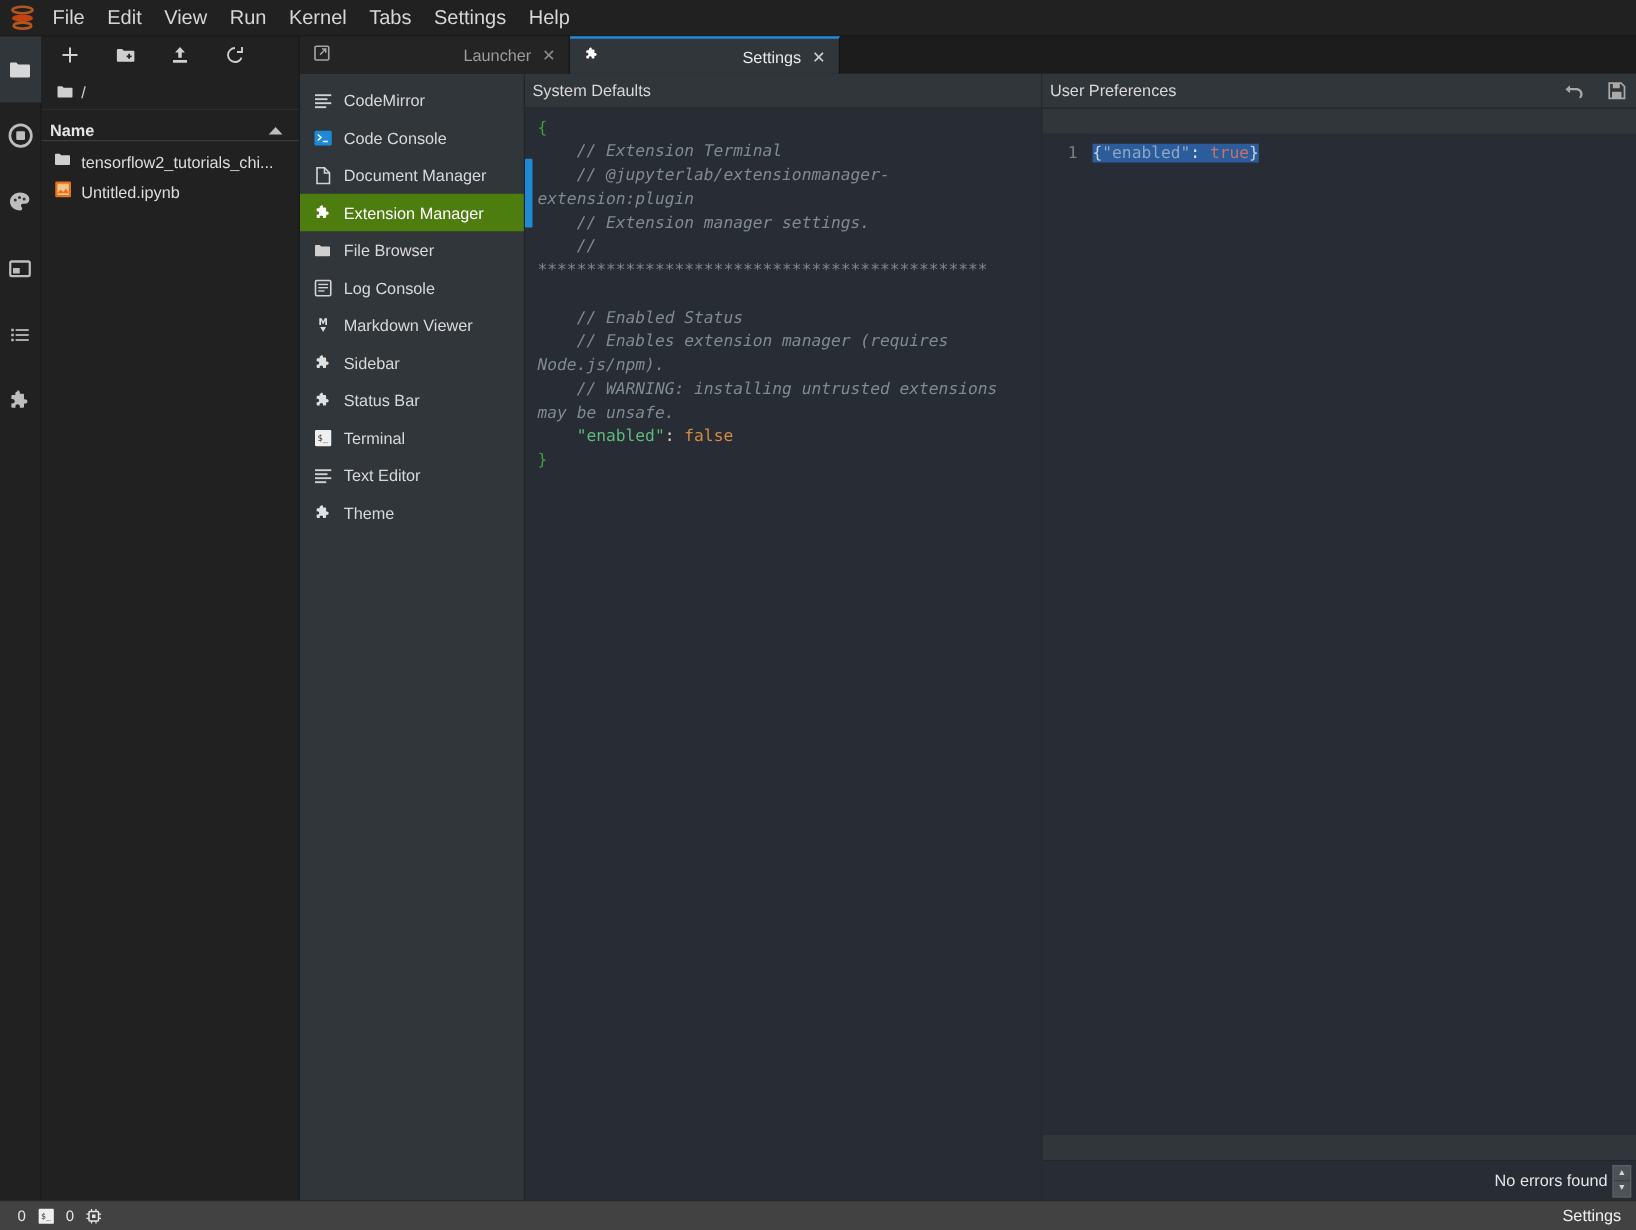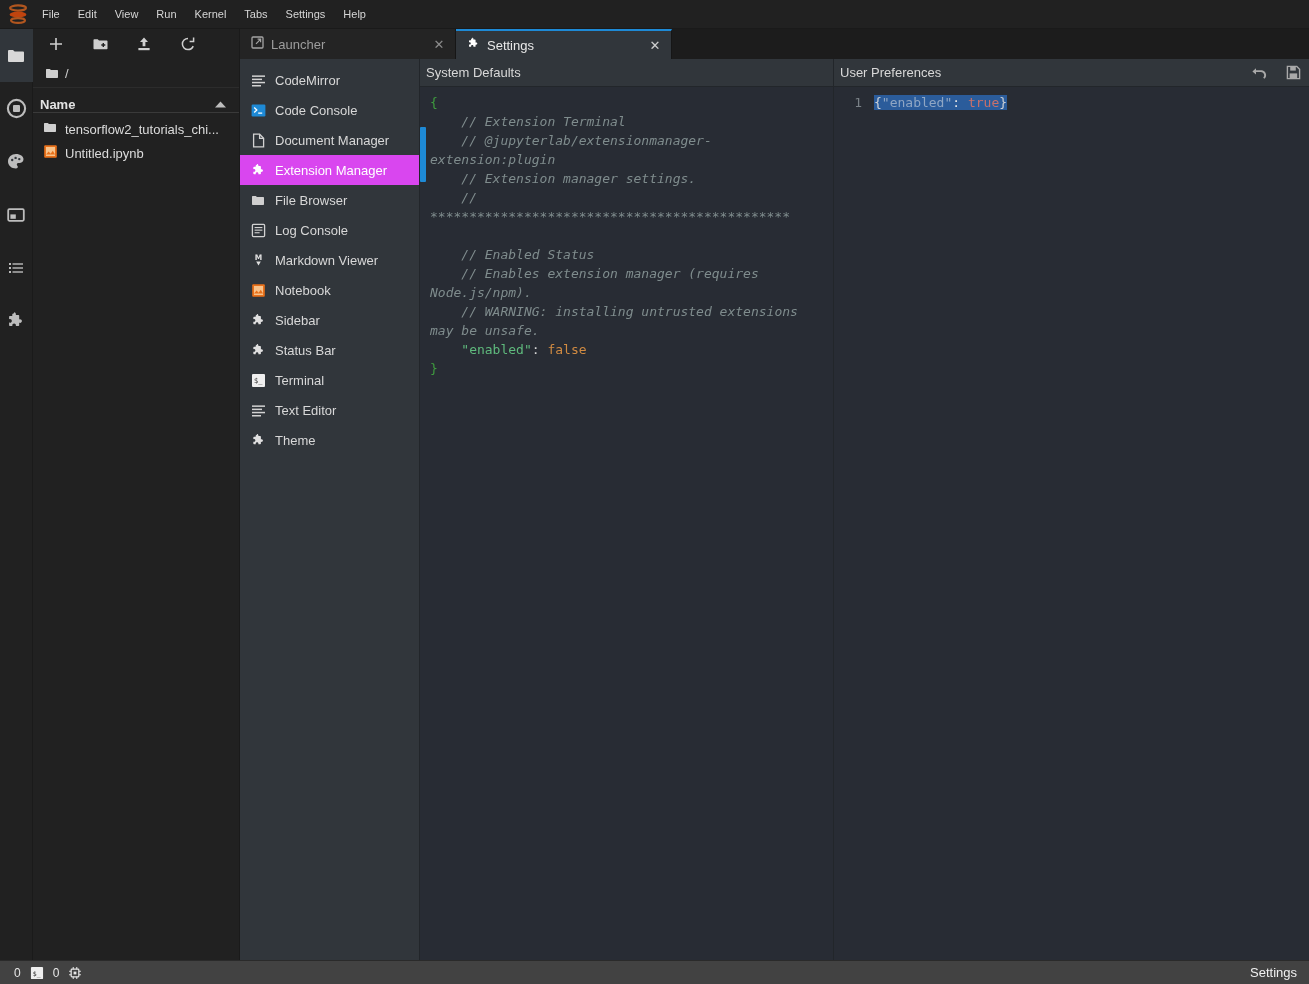--- a/index.html
+++ b/index.html
@@ -14,21 +14,21 @@
   #app { position: relative; width: 1309px; height: 984px; display: flex; flex-direction: column; }
 
   
   .menubar {
     height: 29px; background: #212121; display: flex; align-items: center;
     flex: 0 0 29px; border-bottom: 1px solid #1a1a1a;
   }
   .logo { width: 30px; height: 29px; display: flex; align-items: center; justify-content: center; margin-left: 3px; }
   .logo svg { display:block; }
   .menu-item {
-    padding: 0 9px; height: 29px; line-height: 29px; font-size: 11px;
+    padding: 0 9px; height: 29px; line-height: 29px; font-size: 16px;
     color: #d6d6d6; cursor: default; white-space: nowrap;
   }
 
   
   .bodyrow { flex: 1 1 auto; display: flex; min-height: 0; background: #111; }
 
   
   .activitybar {
     width: 33px; background: #212121; flex: 0 0 33px;
     display: flex; flex-direction: column; align-items: center;
@@ -55,21 +55,21 @@
     font-weight: bold; font-size: 13px; color: #e3e3e3;
   }
   .fb-list { flex: 1 1 auto; padding-top: 4px; }
   .fb-item { height: 24px; display: flex; align-items: center; gap: 7px; padding-left: 10px; font-size: 13px; color: #dcdcdc; cursor: pointer; overflow: hidden; white-space: nowrap; }
   .fb-item .nm { overflow: hidden; text-overflow: ellipsis; }
 
   
   .mainarea { flex: 1 1 auto; display: flex; flex-direction: column; min-width: 0; background: #111; }
 
   
-  .tabbar { height: 30px; display: flex; background: #1c1c1c; flex: 0 0 30px; align-items: flex-end; }
+  .tabbar { height: 30px; display: flex; background: #1c1c1c; flex: 0 0 30px; align-items: flex-end; text-align: right; }
   .tab {
     height: 30px; display: flex; align-items: center; gap: 7px;
     padding: 0 9px 0 11px; min-width: 216px; font-size: 13px;
     background: #242424; color: #9d9d9d; border-right: 1px solid #161616;
     cursor: pointer; position: relative;
   }
   .tab.active { background: #31363b; color: #e8e8e8; border-top: 2px solid #1e8ad6; height: 30px; }
   .tab .tablabel { flex: 1 1 auto; white-space: nowrap; overflow: hidden; text-overflow: ellipsis; }
   .tab .tabclose { width: 14px; height: 14px; display: flex; align-items: center; justify-content: center; opacity: .85; }
 
@@ -78,21 +78,21 @@
 
   
   .pluginlist {
     width: 180px; flex: 0 0 180px; background: #31363b; padding-top: 6px;
     border-right: 1px solid #22262a;
   }
   .plugin-item {
     height: 30px; display: flex; align-items: center; gap: 9px; padding-left: 10px;
     font-size: 13px; color: #d8d8d8; cursor: pointer;
   }
-  .plugin-item.selected { background: #d946ef; color: #ffffff; }
+  .plugin-item.selected { background: #4d7c0f; color: #ffffff; }
   .plugin-ico { width: 16px; height: 16px; display: flex; align-items: center; justify-content: center; flex: 0 0 16px; }
 
   
   .editors { flex: 1 1 auto; display: flex; min-width: 0; background: #31363b; }
   .editor-col { display: flex; flex-direction: column; min-width: 0; }
   .editor-head {
     height: 28px; display: flex; align-items: center; justify-content: space-between;
     padding: 0 8px 0 6px; font-size: 13px; color: #d8d8d8;
     background: #31363b; border-bottom: 1px solid #22262a;
   }
@@ -107,21 +107,21 @@
     padding: 6px 10px 6px 10px; white-space: pre-wrap; word-break: break-word;
     color: #d4d4d4; margin: 0;
   }
   .c-comment { color: #7f8c8d; font-style: italic; }
   .c-brace { color: #3f9d3f; }
   .c-key { color: #5fba7d; }
   .c-punc { color: #d4d4d4; }
   .c-bool { color: #d18b42; }
 
   
-  .right-col { border-left: 1px solid #22262a; }
+  .right-col { border-left: 1px solid #22262a; gap: 20px; }
   .user-code-wrap { flex: 1 1 auto; background: #282c34; display: flex; min-height: 0; position: relative; }
   .gutter {
     width: 36px; flex: 0 0 36px; text-align: right; padding: 6px 8px 0 0;
     font-family: "DejaVu Sans Mono", monospace; font-size: 13px; line-height: 19px;
     color: #7a8187; background: #282c34; user-select: none;
   }
   .user-code {
     flex: 1 1 auto; padding: 6px 0 0 4px;
     font-family: "DejaVu Sans Mono", monospace; font-size: 13px; line-height: 19px;
   }
@@ -372,30 +372,20 @@
             <span>Log Console</span>
           </div>
           <div class="plugin-item">
             <span class="plugin-ico">
               <svg width="15" height="15" viewBox="0 0 15 15">
                   <text x="7.5" y="7.4" font-family="DejaVu Sans, sans-serif" font-size="7.5" font-weight="bold" fill="#e0e0e0" text-anchor="middle">M</text>
                   <path d="M5.2 8.6h4.6L7.5 12.6z" fill="#e0e0e0"></path>
                 </svg>
             </span>
             <span>Markdown Viewer</span>
-          </div>
-          <div class="plugin-item">
-            <span class="plugin-ico">
-              <svg width="15" height="15" viewBox="0 0 15 15">
-                  <rect x="1.2" y="1.2" width="12.6" height="12.6" rx="1" fill="#e8701a"></rect>
-                  <rect x="3" y="3" width="9" height="9" fill="#f8c38b"></rect>
-                  <path d="M3 10.5l2.6-3 2 2.2 2.2-3 2.2 3.8z" fill="#e8701a"></path>
-                </svg>
-            </span>
-            <span>Notebook</span>
           </div>
           <div class="plugin-item">
             <span class="plugin-ico">
               <svg width="15" height="15" viewBox="0 0 20 20">
                   <path d="M8 2.2c-1 0-1.8.8-1.8 1.8 0 .4.1.6.1.9H4.1c-.6 0-1 .4-1 1v2.3c.3 0 .6-.1.9-.1 1 0 1.8.8 1.8 1.8s-.8 1.8-1.8 1.8c-.3 0-.6 0-.9-.1v2.5c0 .6.4 1 1 1h2.3c0-.3-.1-.6-.1-.9 0-1 .8-1.8 1.8-1.8s1.8.8 1.8 1.8c0 .3 0 .6-.1.9h2.4c.6 0 1-.4 1-1v-2.3c.3.1.6.1.9.1 1 0 1.8-.8 1.8-1.8s-.8-1.8-1.8-1.8c-.3 0-.6 0-.9.1V5c0-.6-.4-1-1-1H9.8c.1-.3.1-.5.1-.9 0-1-.8-1.9-1.9-1.9z" fill="#e0e0e0"></path>
                 </svg>
             </span>
             <span>Sidebar</span>
           </div>
           <div class="plugin-item">
@@ -478,20 +468,27 @@
                       <rect x="4.2" y="1.8" width="5.6" height="3.8" fill="#a9a9a9"></rect>
                       <rect x="3.6" y="8.4" width="7.6" height="5" fill="#a9a9a9"></rect>
                     </svg>
                 </span>
               </span>
             </div>
             <div class="user-code-wrap">
               <div class="gutter"><span>1</span></div>
               <div class="user-code"><span class="sel"><span class="u-brace">{</span><span class="u-key">"enabled"</span><span class="u-punc">: </span><span class="u-bool">true</span><span class="u-brace">}</span></span></div>
             </div>
+            <div class="errorbar">
+              <span class="errtext">No errors found</span>
+              <span class="stepper">
+                <div>▲</div>
+                <div>▼</div>
+              </span>
+            </div>
           </div>
 
         </div>
       </div>
     </div>
   </div>
 
   <div class="statusbar">
     <div class="status-left">
       <span class="sb-num">0</span>

